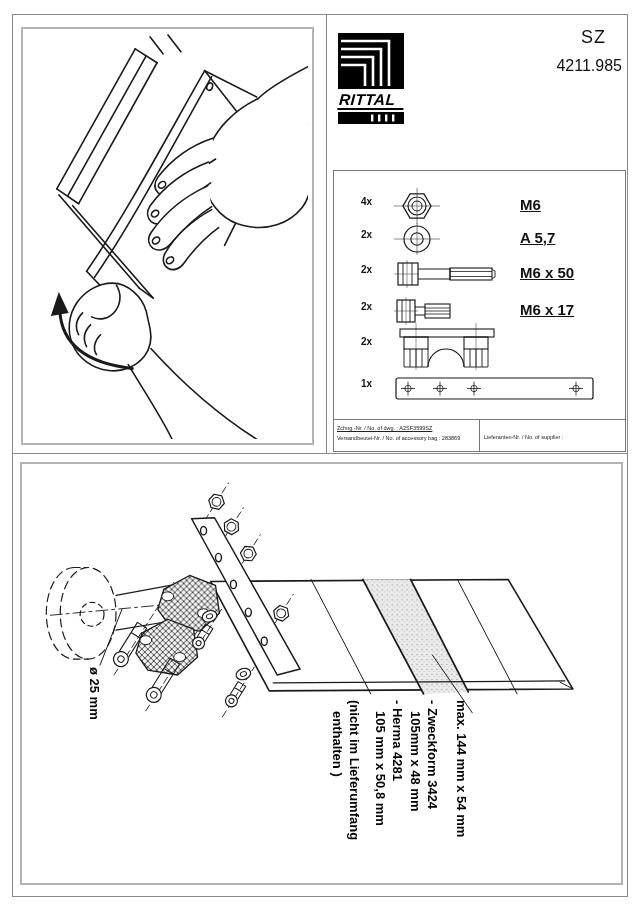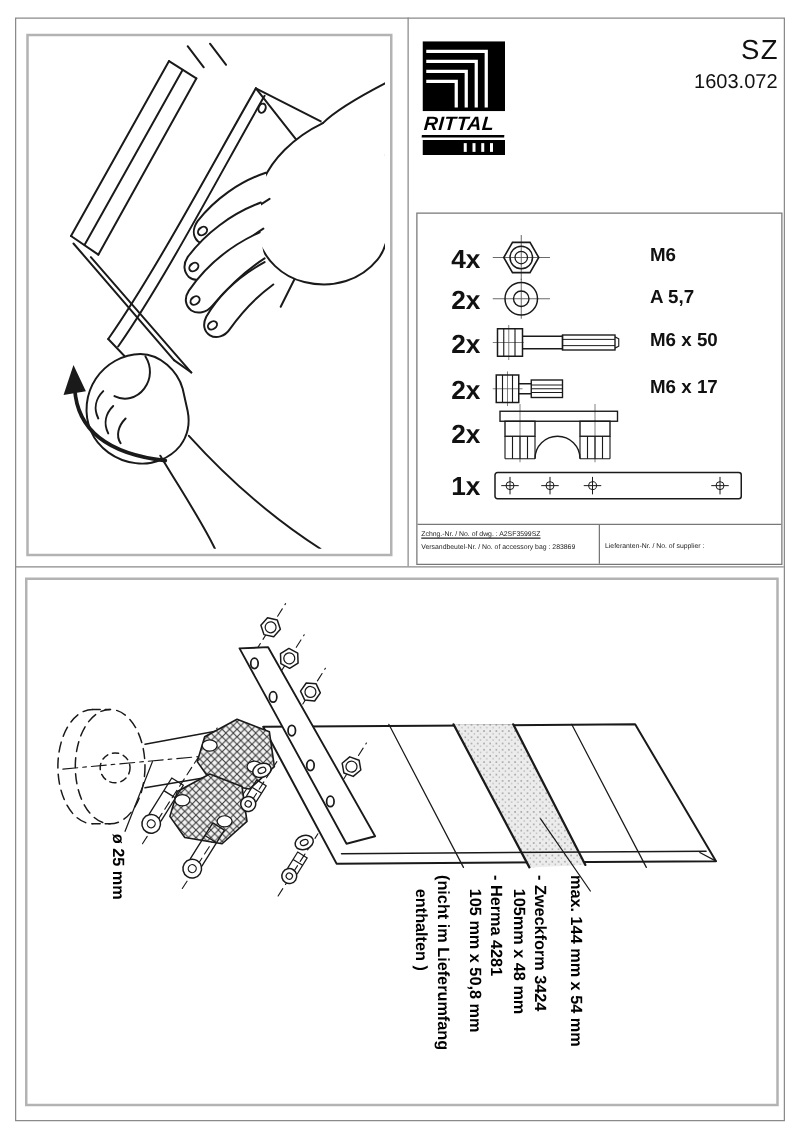--- a/index.html
+++ b/index.html
@@ -8,27 +8,27 @@
   .page-border{position:absolute;left:12px;top:14px;width:614px;height:881px;border:1px solid #8a8a8a;}
   .v-divider{position:absolute;left:326px;top:14px;height:439px;border-left:1px solid #8a8a8a;}
   .h-divider{position:absolute;left:12px;top:453px;width:615px;border-top:1px solid #8a8a8a;}
   .illus-box{position:absolute;left:21px;top:27px;width:289px;height:414px;border:2px solid #b3b3b3;background:#fff;}
   .bottom-box{position:absolute;left:20px;top:462px;width:599px;height:419px;border:2px solid #b3b3b3;background:#fff;}
   
   .logo{position:absolute;left:338px;top:33px;width:66px;}
   .logo-word{font-style:italic;font-weight:bold;font-size:15.5px;letter-spacing:.4px;color:#000;
     border-bottom:2px solid #000;padding:1px 1px 0 1px;margin-top:2px;line-height:16px;transform:skewX(-4deg);}
   
-  .title-sz{position:absolute;right:17px;top:27px;font-size:22px;letter-spacing:1px;color:#111;}
+  .title-sz{position:absolute;right:34px;top:27px;font-size:18px;letter-spacing:1px;color:#111;}
   .title-no{position:absolute;right:18px;top:57px;font-size:16px;color:#111;}
   
   .parts-box{position:absolute;left:333px;top:170px;width:291px;height:280px;border:1px solid #777;background:#fff;}
   .pl-row{position:absolute;left:0;width:100%;}
-  .pl-qty{position:absolute;left:27px;top:-10px;font-size:21px;font-weight:bold;}
-  .pl-label{position:absolute;left:186px;top:-10px;font-size:15px;font-weight:bold;}
+  .pl-qty{position:absolute;left:27px;top:-10px;font-size:10px;font-weight:bold;}
+  .pl-label{position:absolute;left:186px;top:-10px;font-size:15px;font-weight:bold;text-decoration:underline;}
   .pl-icon{position:absolute;}
   .pl-footer{position:absolute;left:0;top:248px;width:100%;height:31px;border-top:1px solid #777;font-size:5.5px;color:#222;}
   .pl-f-left{position:absolute;left:0;top:0;width:145px;height:100%;padding:3px 2px 0 3px;box-sizing:border-box;line-height:1.9;}
   .pl-f-right{position:absolute;left:145px;top:0;right:0;height:100%;border-left:1px solid #777;padding:14px 0 0 4px;box-sizing:border-box;}
   .u{text-decoration:underline;}
   
   .note-block{position:absolute;left:448px;top:236px;width:184px;font-size:13px;font-weight:bold;line-height:17.5px;
     transform:rotate(90deg);transform-origin:0 0;white-space:nowrap;color:#000;}
   .note-gap{margin-bottom:11px;}
   .note-gap2{margin-top:8px;}
@@ -125,21 +125,21 @@
       <g fill="#fff">
         <rect x="33" y="2.5" width="2.4" height="7"></rect>
         <rect x="40" y="2.5" width="2.4" height="7"></rect>
         <rect x="47" y="2.5" width="2.4" height="7"></rect>
         <rect x="54" y="2.5" width="2.4" height="7"></rect>
       </g>
     </svg>
   </div>
 
   <div class="title-sz">SZ</div>
-  <div class="title-no">1603.072</div>
+  <div class="title-no">4211.985</div>
 
   <div class="parts-box">
 
     <div class="pl-row" style="top:35px">
       <span class="pl-qty">4x</span>
       <span class="pl-icon" style="left:60px;top:-18px">
         <svg width="46" height="36" viewBox="0 0 46 36" fill="none" stroke="#1a1a1a">
           <path d="M0,18 H46 M23,0 V36" stroke-width="0.7" stroke="#555"></path>
           <polygon points="37,18 30,5.9 16,5.9 9,18 16,30.1 30,30.1" stroke-width="1.3"></polygon>
           <circle cx="23" cy="18" r="9" stroke-width="1.2"></circle>

